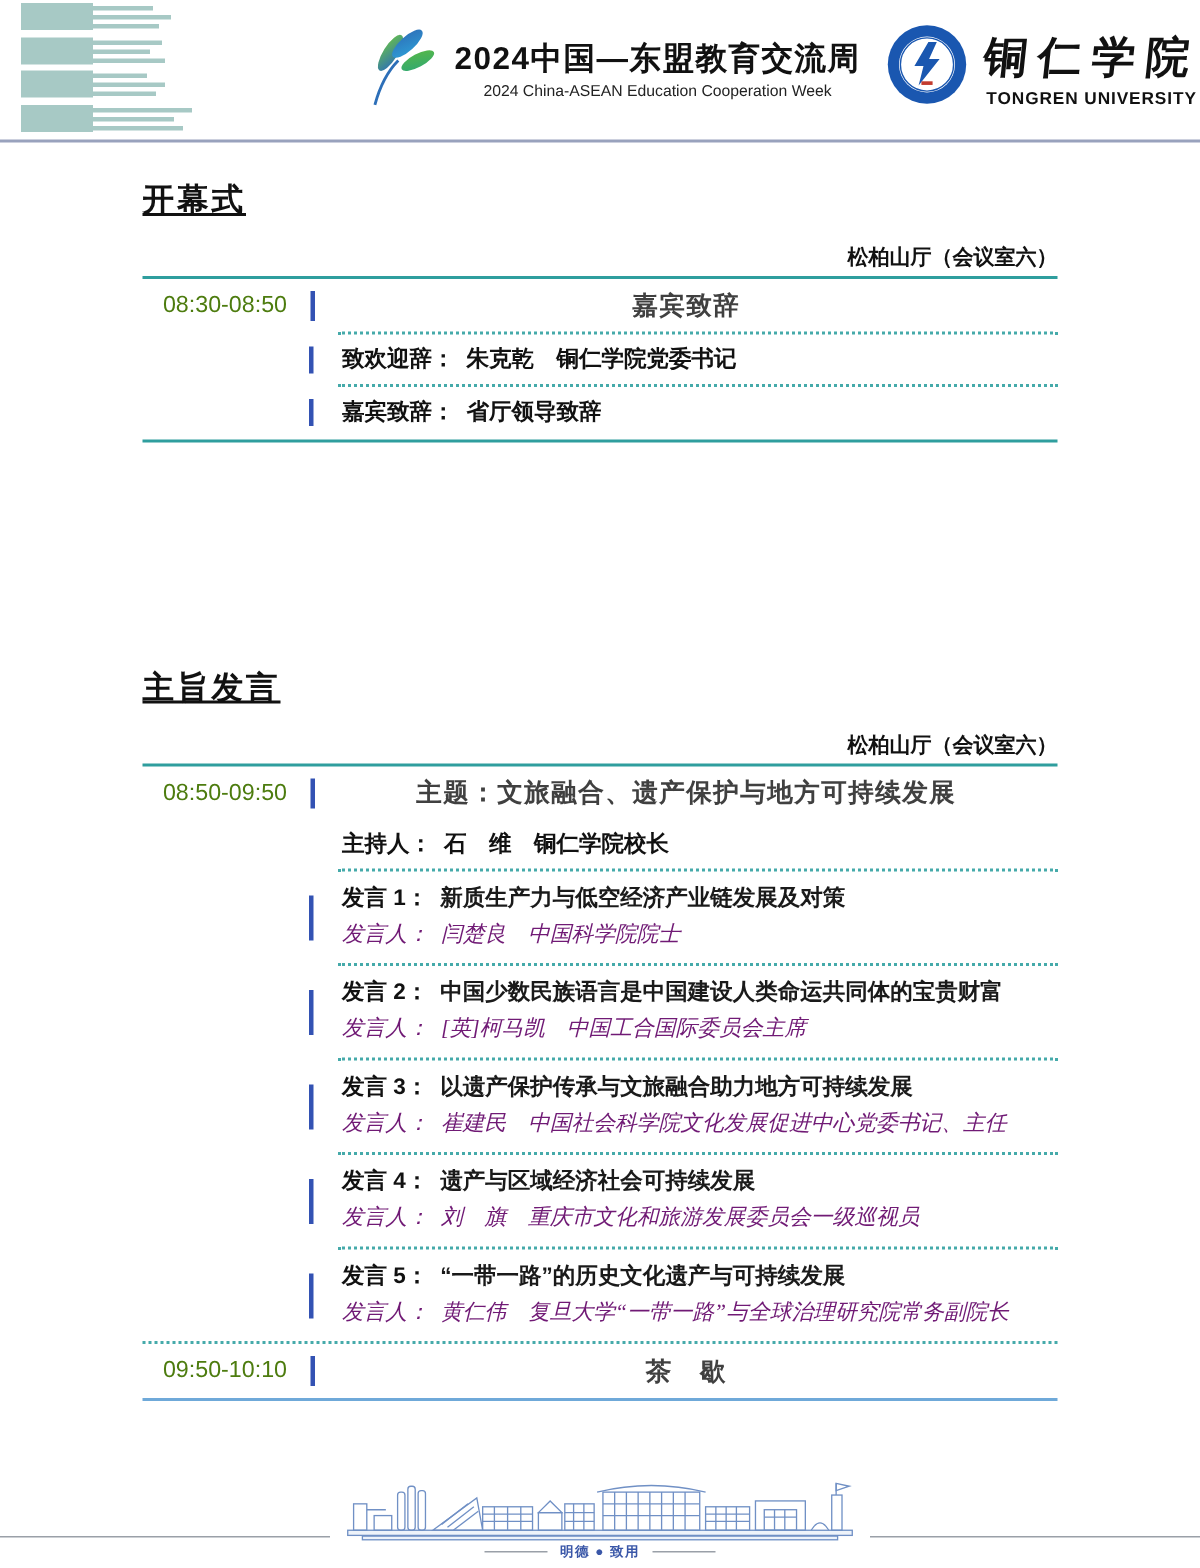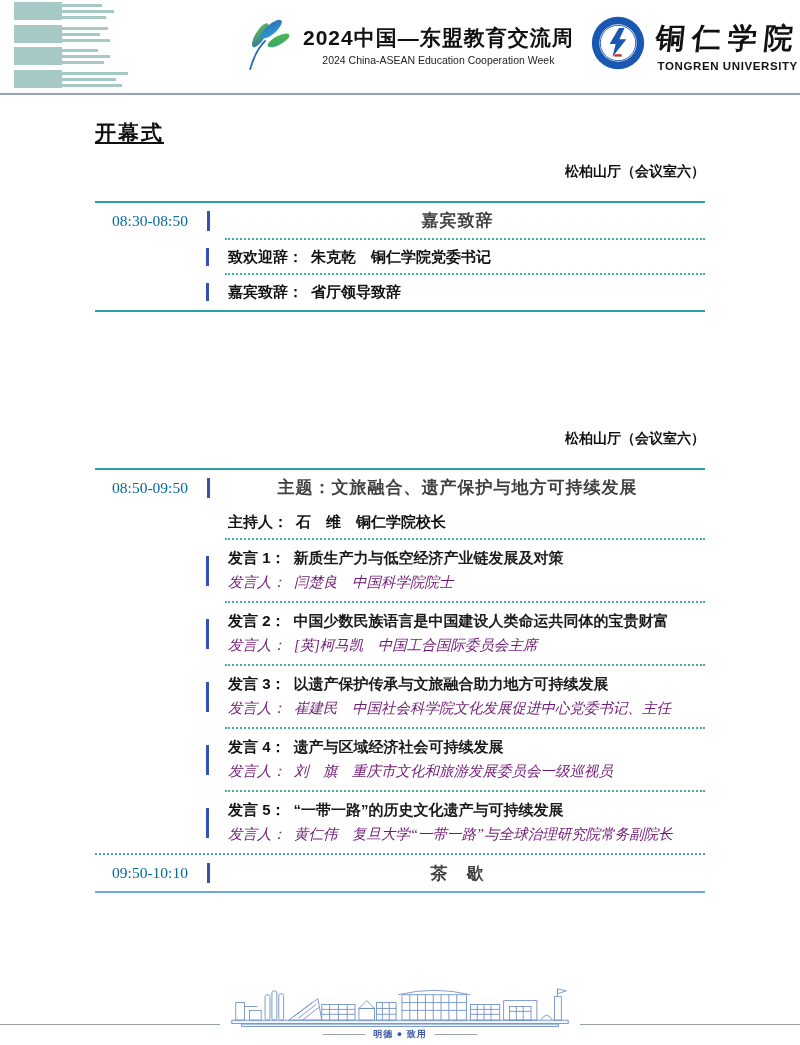--- a/index.html
+++ b/index.html
@@ -19,24 +19,24 @@
   .univ-block{display:flex;flex-direction:column;align-items:center;}
   .univ-cn{font-family:"DejaVu Serif",serif;font-weight:bold;font-size:29px;letter-spacing:7px;
            transform:skewX(-6deg);white-space:nowrap;}
   .univ-en{font-size:11.5px;font-weight:bold;letter-spacing:.6px;margin-top:1px;white-space:nowrap;}
 
   
   .section{position:absolute;left:95px;width:610px;}
   .sec-opening{top:105px;}
   .sec-keynote{top:430px;}
   .sec-title{font-size:21px;font-weight:bold;margin:14px 0 16px;letter-spacing:2px;text-decoration:underline;}
-  .venue{text-align:right;font-size:14px;font-weight:bold;padding-bottom:20px;
+  .venue{text-align:right;font-size:14px;font-weight:bold;padding-bottom:3px;
          border-bottom:2.5px solid #2f9e9e;}
   .shead{display:flex;align-items:center;height:35px;}
-  .time{width:110px;text-align:center;color:#0369a1;font-size:15.5px;white-space:nowrap;font-family:Liberation Serif, serif;}
+  .time{width:110px;text-align:center;color:#4d7c0f;font-size:15.5px;white-space:nowrap;}
   .vbar{width:3px;height:20px;background:#3352b3;margin-left:2px;}
   .session-title{flex:1;text-align:center;font-family:"Liberation Serif",serif;
                  font-weight:bold;color:#404040;font-size:17px;letter-spacing:1px;}
   .row{position:relative;padding:7px 0 7px 133px;font-size:15px;line-height:19px;}
   .row .lbl{font-weight:bold;margin-right:8px;}
   .row .val{font-weight:bold;}
   .vbar-row{position:absolute;left:111px;top:50%;transform:translateY(-50%);
             width:3px;height:18px;background:#3352b3;}
   .sep{border-top:2px dotted #45aaaa;margin-left:130px;height:0;}
   .sep.full{margin-left:0;}
@@ -156,20 +156,21 @@
     <div class="sep"></div>
 
     <div class="row">
       <span class="vbar-row"></span>
       <span class="lbl">嘉宾致辞：</span><span class="val">省厅领导致辞</span>
     </div>
     <div class="bottom-teal"></div>
   </div>
 
   <div class="section sec-keynote">
+    <div class="sec-title">主旨发言</div>
     <div class="venue">松柏山厅（会议室六）</div>
 
     <div class="shead">
       <span class="time">08:50-09:50</span>
       <span class="vbar"></span>
       <span class="session-title">主题：文旅融合、遗产保护与地方可持续发展</span>
     </div>
 
     <div class="row">
       <span class="lbl">主持人：</span><span class="val">石　维　铜仁学院校长</span>

